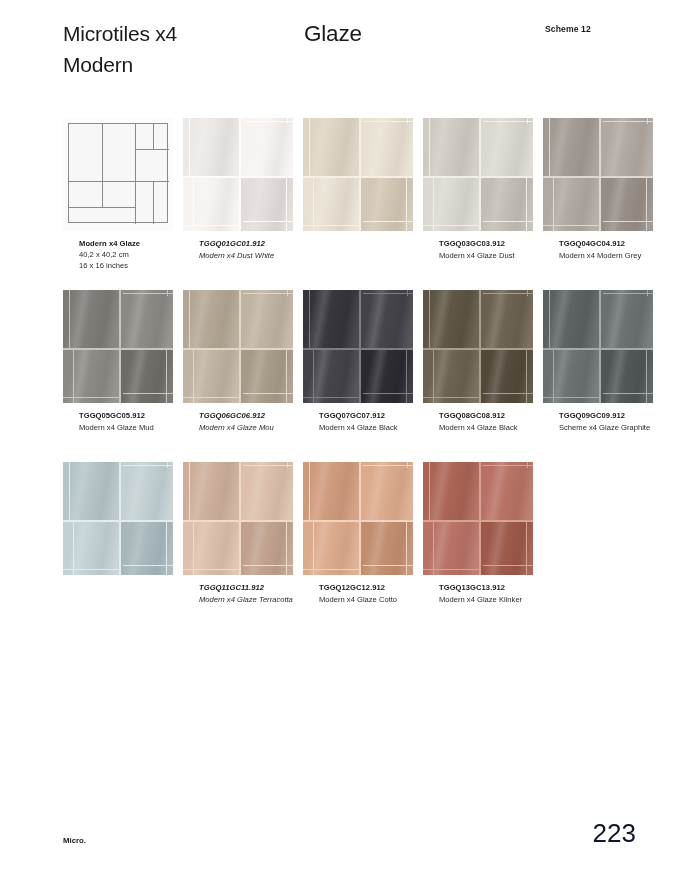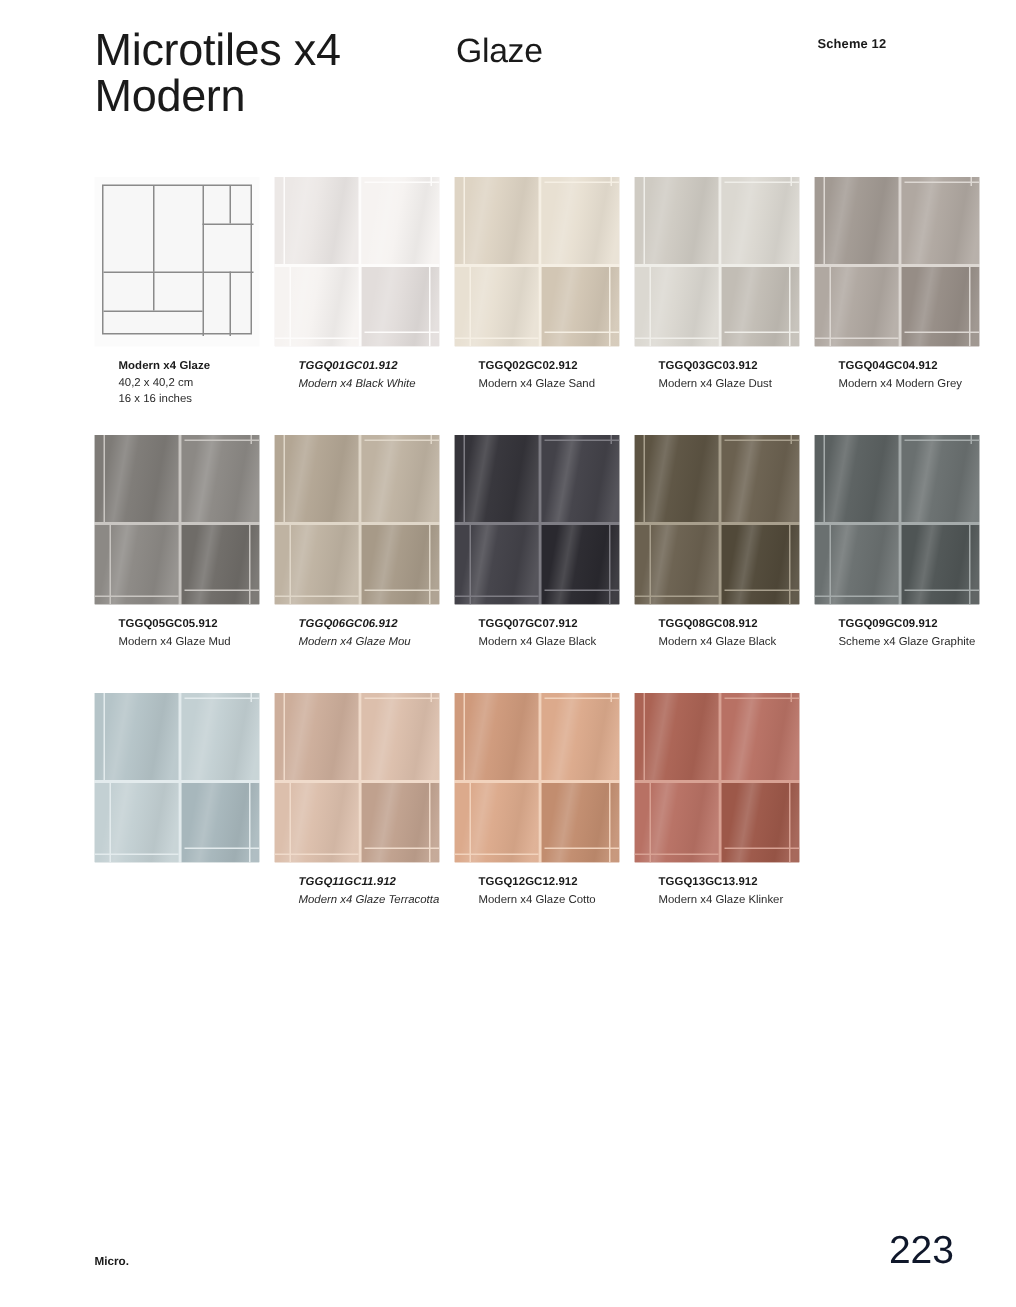--- a/index.html
+++ b/index.html
@@ -19,21 +19,21 @@
   .header {
     position: absolute;
     left: 0; top: 0;
     width: 677px;
     height: 100px;
   }
   .title-main {
     position: absolute;
     left: 63px; top: 18px;
     width: 240px;
-    font-size: 30px;
+    font-size: 21px;
     font-weight: 400;
     line-height: 31px;
     letter-spacing: -0.2px;
     color: #1a1a1a;
     white-space: pre-line;
   }
   .title-sub {
     position: absolute;
     left: 304px; top: 18px;
     font-size: 22.5px;
@@ -197,44 +197,40 @@
           <div class="grout" style="left: 6px; top: 0px; width: 1px; height: 58px; background: rgb(253, 252, 251);"></div>
           <div class="grout" style="left: 60px; top: 3px; width: 50px; height: 1px; background: rgb(253, 252, 251);"></div>
           <div class="grout" style="left: 104px; top: 0px; width: 1px; height: 6px; background: rgb(253, 252, 251);"></div>
           <div class="grout" style="left: 10px; top: 60px; width: 1px; height: 53px; background: rgb(253, 252, 251);"></div>
           <div class="grout" style="left: 0px; top: 107px; width: 56px; height: 1px; background: rgb(253, 252, 251);"></div>
           <div class="grout" style="left: 103px; top: 60px; width: 1px; height: 53px; background: rgb(253, 252, 251);"></div>
           <div class="grout" style="left: 60px; top: 103px; width: 50px; height: 1px; background: rgb(253, 252, 251);"></div>
         </div>
         <div class="cap">
           <div class="cap-code">TGGQ01GC01.912</div>
-          <div class="cap-name">Modern x4 Black White</div>
+          <div class="cap-name">Modern x4 Dust White</div>
         </div>
       </div>
       <div class="cell c2">
         <div class="swatch">
           <div class="tilefield" style="background: rgb(222, 212, 196);"></div>
           <div style="position: absolute; left: 0px; top: 0px; width: 56px; height: 58px; background: linear-gradient(100deg, rgba(255, 255, 255, 0) 18%, rgba(255, 255, 255, 0.16) 34%, rgba(255, 255, 255, 0.02) 46%, rgba(0, 0, 0, 0.05) 72%, rgba(255, 255, 255, 0.1) 92%) rgb(222, 212, 196);"></div>
           <div style="position: absolute; left: 58px; top: 0px; width: 52px; height: 58px; background: linear-gradient(100deg, rgba(255, 255, 255, 0) 18%, rgba(255, 255, 255, 0.16) 34%, rgba(255, 255, 255, 0.02) 46%, rgba(0, 0, 0, 0.05) 72%, rgba(255, 255, 255, 0.1) 92%) rgb(232, 224, 210);"></div>
           <div style="position: absolute; left: 0px; top: 60px; width: 56px; height: 53px; background: linear-gradient(100deg, rgba(255, 255, 255, 0) 18%, rgba(255, 255, 255, 0.16) 34%, rgba(255, 255, 255, 0.02) 46%, rgba(0, 0, 0, 0.05) 72%, rgba(255, 255, 255, 0.1) 92%) rgb(232, 224, 210);"></div>
           <div style="position: absolute; left: 58px; top: 60px; width: 52px; height: 53px; background: linear-gradient(100deg, rgba(255, 255, 255, 0) 18%, rgba(255, 255, 255, 0.16) 34%, rgba(255, 255, 255, 0.02) 46%, rgba(0, 0, 0, 0.05) 72%, rgba(255, 255, 255, 0.1) 92%) rgb(210, 198, 180);"></div>
           <div class="grout" style="left: 56px; top: 0px; width: 2px; height: 113px; background: rgb(245, 239, 228);"></div>
           <div class="grout" style="left: 0px; top: 58px; width: 110px; height: 2px; background: rgb(245, 239, 228);"></div>
           <div class="grout" style="left: 6px; top: 0px; width: 1px; height: 58px; background: rgb(245, 239, 228);"></div>
           <div class="grout" style="left: 60px; top: 3px; width: 50px; height: 1px; background: rgb(245, 239, 228);"></div>
           <div class="grout" style="left: 104px; top: 0px; width: 1px; height: 6px; background: rgb(245, 239, 228);"></div>
           <div class="grout" style="left: 10px; top: 60px; width: 1px; height: 53px; background: rgb(245, 239, 228);"></div>
           <div class="grout" style="left: 0px; top: 107px; width: 56px; height: 1px; background: rgb(245, 239, 228);"></div>
           <div class="grout" style="left: 103px; top: 60px; width: 1px; height: 53px; background: rgb(245, 239, 228);"></div>
           <div class="grout" style="left: 60px; top: 103px; width: 50px; height: 1px; background: rgb(245, 239, 228);"></div>
         </div>
-        <div class="cap">
-          <div class="cap-code">TGGQ02GC02.912</div>
-          <div class="cap-name">Modern x4 Glaze Sand</div>
-        </div>
       </div>
       <div class="cell c3">
         <div class="swatch">
           <div class="tilefield" style="background: rgb(207, 203, 195);"></div>
           <div style="position: absolute; left: 0px; top: 0px; width: 56px; height: 58px; background: linear-gradient(100deg, rgba(255, 255, 255, 0) 18%, rgba(255, 255, 255, 0.16) 34%, rgba(255, 255, 255, 0.02) 46%, rgba(0, 0, 0, 0.05) 72%, rgba(255, 255, 255, 0.1) 92%) rgb(207, 203, 195);"></div>
           <div style="position: absolute; left: 58px; top: 0px; width: 52px; height: 58px; background: linear-gradient(100deg, rgba(255, 255, 255, 0) 18%, rgba(255, 255, 255, 0.16) 34%, rgba(255, 255, 255, 0.02) 46%, rgba(0, 0, 0, 0.05) 72%, rgba(255, 255, 255, 0.1) 92%) rgb(219, 216, 209);"></div>
           <div style="position: absolute; left: 0px; top: 60px; width: 56px; height: 53px; background: linear-gradient(100deg, rgba(255, 255, 255, 0) 18%, rgba(255, 255, 255, 0.16) 34%, rgba(255, 255, 255, 0.02) 46%, rgba(0, 0, 0, 0.05) 72%, rgba(255, 255, 255, 0.1) 92%) rgb(219, 216, 209);"></div>
           <div style="position: absolute; left: 58px; top: 60px; width: 52px; height: 53px; background: linear-gradient(100deg, rgba(255, 255, 255, 0) 18%, rgba(255, 255, 255, 0.16) 34%, rgba(255, 255, 255, 0.02) 46%, rgba(0, 0, 0, 0.05) 72%, rgba(255, 255, 255, 0.1) 92%) rgb(194, 189, 181);"></div>
           <div class="grout" style="left: 56px; top: 0px; width: 2px; height: 113px; background: rgb(239, 238, 233);"></div>
           <div class="grout" style="left: 0px; top: 58px; width: 110px; height: 2px; background: rgb(239, 238, 233);"></div>

